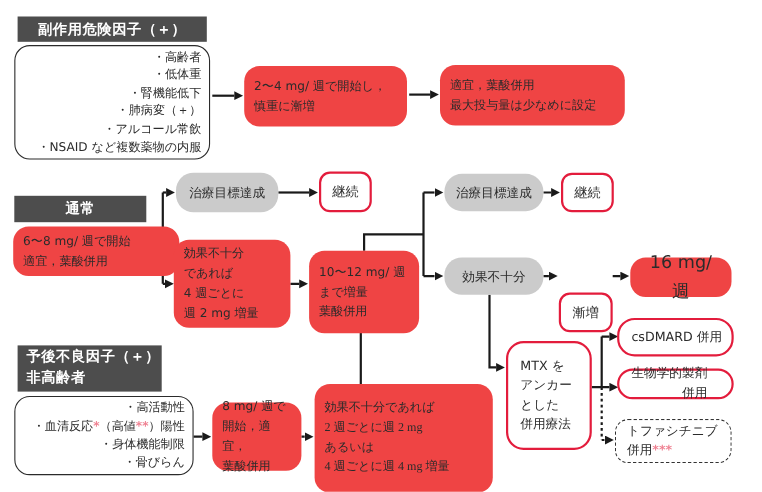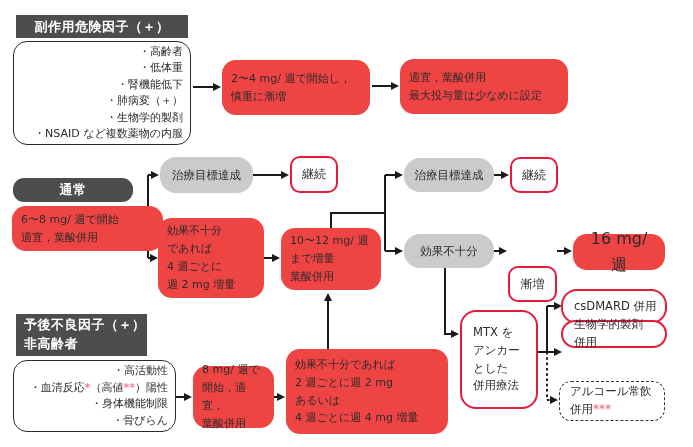--- a/index.html
+++ b/index.html
@@ -139,45 +139,45 @@
     </g>
   </svg>
 
   <div class="abs hdr" style="left:16px; top:15px; width:172px; height:23px;">副作用危険因子（＋）</div>
 
   <div class="abs listbox" style="left:13px; top:41px; width:178px; height:104px;">
     <div class="li">・高齢者</div>
     <div class="li">・低体重</div>
     <div class="li">・腎機能低下</div>
     <div class="li">・肺病変（＋）</div>
-    <div class="li">・生物学的製剤</div>
+    <div class="li">・アルコール常飲</div>
     <div class="li">・NSAID など複数薬物の内服</div>
   </div>
 
   <div class="abs pink" style="left:222px; top:60px; width:148px; height:55px;">2〜4 mg/ 週で開始し，
 慎重に漸増</div>
 
   <div class="abs pink" style="left:400px; top:59px; width:168px; height:55px;">適宜，葉酸併用
 最大投与量は少なめに設定</div>
 
-  <div class="abs hdr" style="left:13px; top:178px; width:120px; height:24px;border-radius:11px;">通常</div>
+  <div class="abs hdr" style="left:13px; top:178px; width:120px; height:24px;">通常</div>
 
   <div class="abs pink" style="left:12px; top:206px; width:151px; height:45px;">6〜8 mg/ 週で開始
 適宜，葉酸併用</div>
 
   <div class="abs gray" style="left:160px; top:157px; width:93px; height:36px;">治療目標達成</div>
 
   <div class="abs redline" style="left:290px; top:156px; width:48px; height:37px;">継続</div>
 
   <div class="abs pink" style="left:158px; top:218px; width:106px; height:80px;">効果不十分
 であれば
 4 週ごとに
 週 2 mg 増量</div>
 
-  <div class="abs pink" style="left:281px; top:228px; width:100px; height:62px;">10〜12 mg/ 週
+  <div class="abs pink" style="left:281px; top:228px; width:100px; height:75px;">10〜12 mg/ 週
 まで増量
 葉酸併用</div>
 
   <div class="abs gray" style="left:404px; top:158px; width:90px; height:34px;">治療目標達成</div>
 
   <div class="abs redline" style="left:510px; top:157px; width:48px; height:36px;">継続</div>
 
   <div class="abs gray" style="left:404px; top:234px; width:90px; height:34px;">効果不十分</div>
 
   <div class="abs redline" style="left:508px; top:233px; width:49px; height:36px;margin-top:33px;">漸増</div>
@@ -191,33 +191,33 @@
     <div class="li">・高活動性</div>
     <div class="li"><span>・血清反応</span><span class="star">*</span><span>（高値</span><span class="star">**</span><span>）陽性</span></div>
     <div class="li">・身体機能制限</div>
     <div class="li">・骨びらん</div>
   </div>
 
   <div class="abs pink" style="left:193px; top:366px; width:81px; height:62px;">8 mg/ 週で
 開始，適宜，
 葉酸併用</div>
 
-  <div class="abs pink" style="left:286px; top:349px; width:162px; height:85px;">効果不十分であれば
+  <div class="abs pink" style="left:286px; top:349px; width:162px; height:99px;font-family:Liberation Serif, serif;">効果不十分であれば
 2 週ごとに週 2 mg
 あるいは
 4 週ごとに週 4 mg 増量</div>
 
   <div class="abs redline pad" style="left:460px; top:310px; width:78px; height:99px;">MTX を
 アンカー
 とした
 併用療法</div>
 
   <div class="abs redline pad" style="left:561px; top:289px; width:106px; height:35px;">csDMARD 併用</div>
 
-  <div class="abs redline pad" style="left:561px; top:320px; width:106px; height:28px;">生物学的製剤
+  <div class="abs redline pad" style="left:561px; top:335px; width:106px; height:28px;text-align:right;">生物学的製剤
 併用</div>
 
   <div class="abs dashedbox" style="left:559px; top:381px; width:106px; height:40px;">
-    <div><span class="pre">アルコール常飲
+    <div><span class="pre">トファシチニブ
 併用</span><span class="star">***</span></div>
   </div>
 
 </div>
 
 </body></html>

